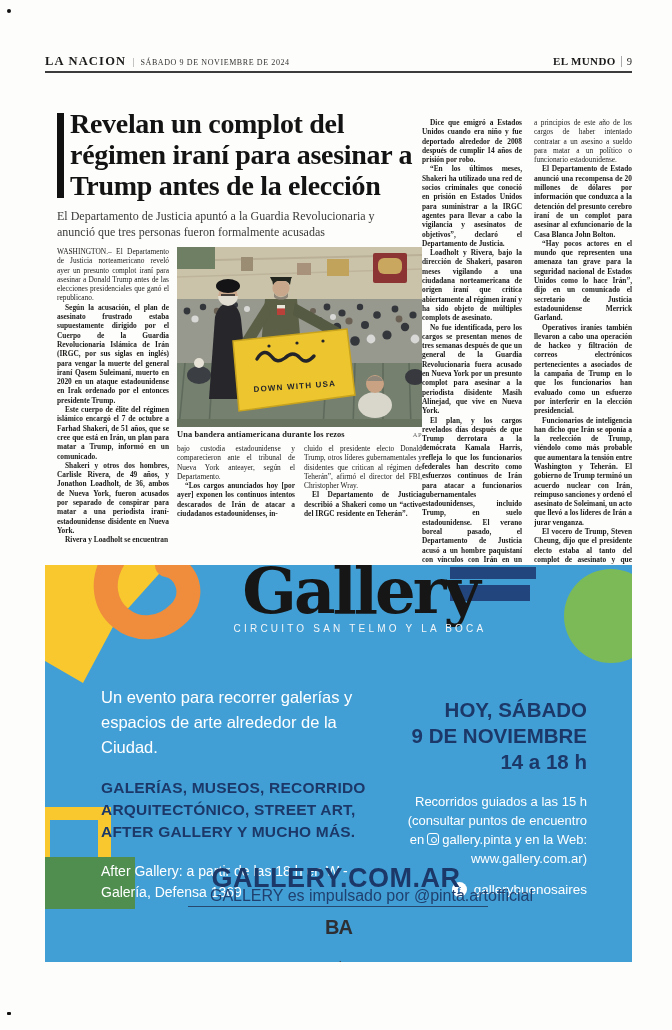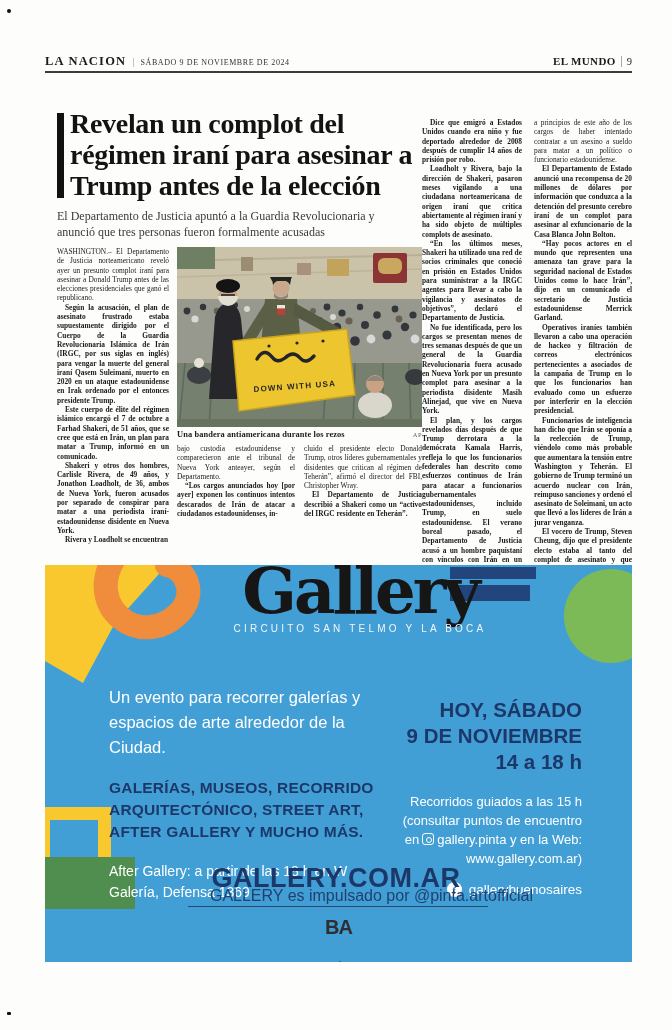--- a/index.html
+++ b/index.html
@@ -56,21 +56,21 @@
             font-size:64px;line-height:76px;letter-spacing:-3px;color:#161616;margin:0;}
   .ad-subtitle{font-size:10px;letter-spacing:3.2px;color:#f3f6f8;margin-top:-6px;}
   .decor-topleft{position:absolute;left:0;top:0;}
   .navy-bar{position:absolute;background:#23457e;}
   .bar1{right:96px;top:2px;width:86px;height:12px;}
   .bar2{right:102px;top:20px;width:80px;height:16px;}
   .green-circle{position:absolute;right:-26px;top:4px;width:94px;height:94px;border-radius:50%;background:#7cba58;}
   .yellow-outline-sq{position:absolute;left:-8px;top:242px;width:48px;height:56px;border:13px solid #f8c82e;}
   .green-sq{position:absolute;left:-8px;top:292px;width:98px;height:52px;background:#4f8e4e;}
 
-  .ad-columns{position:absolute;left:64px;top:120px;width:486px;display:flex;justify-content:flex-start;}
+  .ad-columns{position:absolute;left:56px;top:120px;width:486px;display:flex;justify-content:space-between;}
   .ad-left{width:268px;color:#fff;}
   .ad-intro{font-size:16.5px;line-height:25px;margin:0 0 17px 0;}
   .ad-highlights{font-size:15.5px;line-height:22px;font-weight:bold;color:#1c3869;margin:0 0 18px 0;letter-spacing:.2px;}
   .ad-after{font-size:14px;line-height:21px;margin:0;}
   .ad-right{width:205px;text-align:right;color:#fff;}
   .ad-date{font-size:20.5px;line-height:26px;font-weight:bold;color:#1c3869;margin:12px 0 17px 0;}
   .ad-date span{display:block;}
   .ad-tours{font-size:13px;line-height:19px;margin:0 0 14px 0;}
   .ad-social{display:flex;justify-content:flex-end;align-items:center;font-size:13.5px;}
   .fb-icon{display:inline-flex;align-items:center;justify-content:center;width:15px;height:15px;
@@ -251,22 +251,22 @@
               <p>cluido el presidente electo Donald Trump, otros líderes gubernamentales y disidentes que critican al régimen de Teherán”, afirmó el director del FBI, Christopher Wray.</p>
               <p class="ind">El Departamento de Justicia describió a Shakeri como un “activo del IRGC residente en Teherán”.</p>
             </div>
           </div>
         </div>
       </div>
     </section>
 
     <div class="col col4">
       <p class="ind">Dice que emigró a Estados Unidos cuando era niño y fue deportado alrededor de 2008 después de cumplir 14 años de prisión por robo.</p>
+      <p class="ind">“En los últimos meses, Shakeri ha utilizado una red de socios criminales que conoció en prisión en Estados Unidos para suministrar a la IRGC agentes para llevar a cabo la vigilancia y asesinatos de objetivos”, declaró el Departamento de Justicia.</p>
       <p class="ind">Loadholt y Rivera, bajo la dirección de Shakeri, pasaron meses vigilando a una ciudadana norteamericana de origen iraní que critica abiertamente al régimen iraní y ha sido objeto de múltiples complots de asesinato.</p>
-      <p class="ind">“En los últimos meses, Shakeri ha utilizado una red de socios criminales que conoció en prisión en Estados Unidos para suministrar a la IRGC agentes para llevar a cabo la vigilancia y asesinatos de objetivos”, declaró el Departamento de Justicia.</p>
       <p class="ind">No fue identificada, pero los cargos se presentan menos de tres semanas después de que un general de la Guardia Revolucionaria fuera acusado en Nueva York por un presunto complot para asesinar a la periodista disidente Masih Alinejad, que vive en Nueva York.</p>
       <p class="ind">El plan, y los cargos revelados días después de que Trump derrotara a la demócrata Kamala Harris, refleja lo que los funcionarios federales han descrito como esfuerzos continuos de Irán para atacar a funcionarios gubernamentales estadounidenses, incluido Trump, en suelo estadounidense. El verano boreal pasado, el Departamento de Justicia acusó a un hombre paquistaní con vínculos con Irán en un complot de asesinato por encargo dirigido a funcionarios estadounidenses. Un paquistaní supuestamente vinculado a Irán se declaró no culpable en Nueva York</p>
     </div>
 
     <div class="col col5">
       <p>a principios de este año de los cargos de haber intentado contratar a un asesino a sueldo para matar a un político o funcionario estadounidense.</p>
       <p class="ind">El Departamento de Estado anunció una recompensa de 20 millones de dólares por información que conduzca a la detención del presunto cerebro iraní de un complot para asesinar al exfuncionario de la Casa Blanca John Bolton.</p>
       <p class="ind">“Hay pocos actores en el mundo que representen una amenaza tan grave para la seguridad nacional de Estados Unidos como lo hace Irán”, dijo en un comunicado el secretario de Justicia estadounidense Merrick Garland.</p>
       <p class="ind">Operativos iraníes también llevaron a cabo una operación de hackeo y filtración de correos electrónicos pertenecientes a asociados de la campaña de Trump en lo que los funcionarios han evaluado como un esfuerzo por interferir en la elección presidencial.</p>
       <p class="ind">Funcionarios de inteligencia han dicho que Irán se oponía a la reelección de Trump, viéndolo como más probable que aumentara la tensión entre Washington y Teherán. El gobierno de Trump terminó un acuerdo nuclear con Irán, reimpuso sanciones y ordenó el asesinato de Soleimani, un acto que llevó a los líderes de Irán a jurar venganza.</p>

